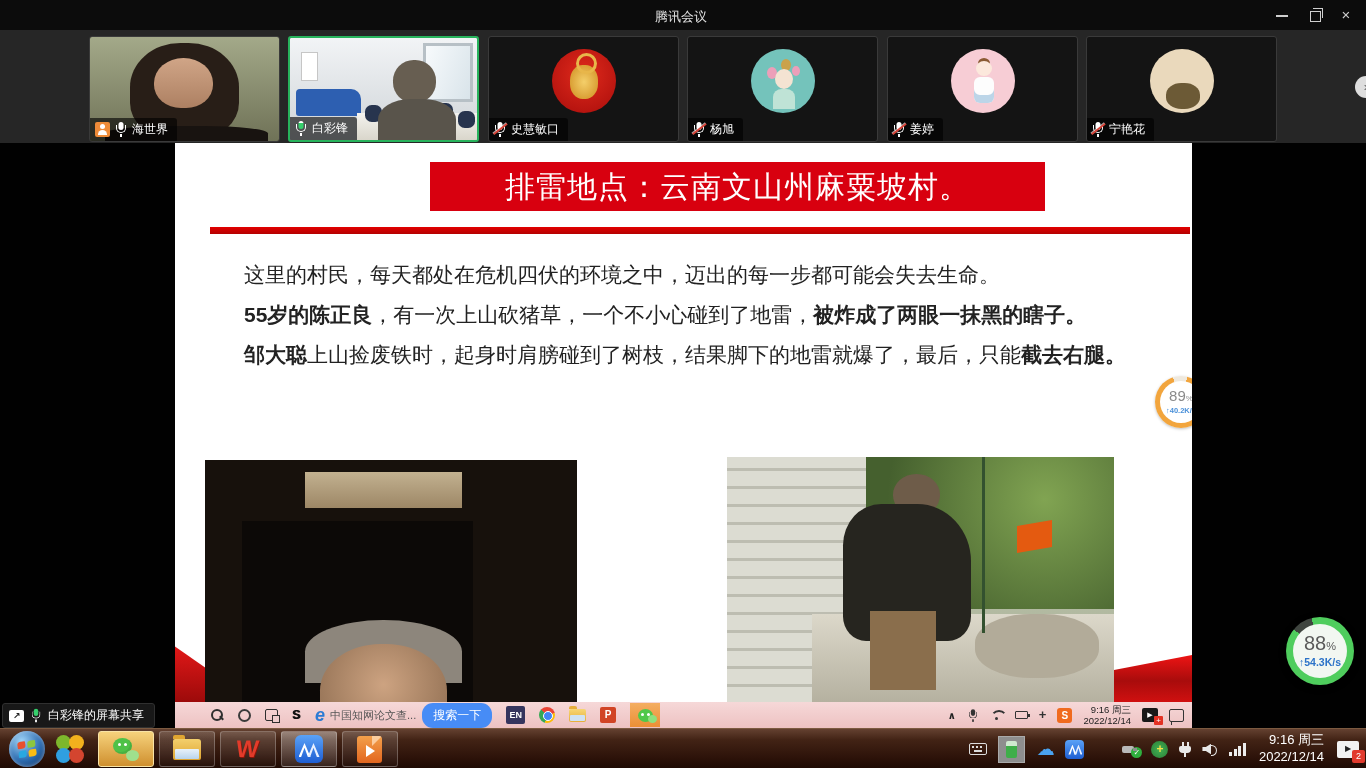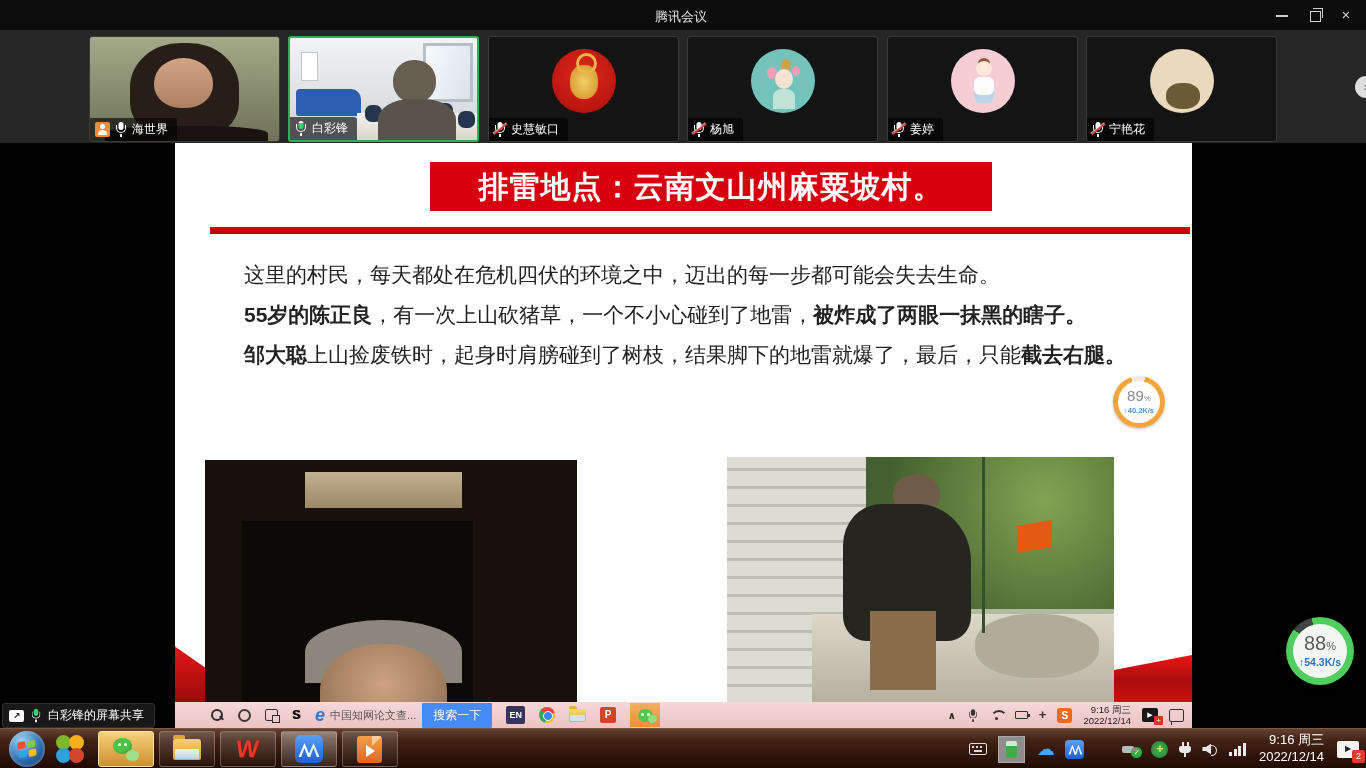--- a/index.html
+++ b/index.html
@@ -64,27 +64,27 @@
   
   .toast { position:absolute; left:1095px; top:67px; width:244px; height:36px; background:rgba(44,44,44,.97); border-radius:5px; display:flex; align-items:center; padding:0 10px; gap:9px; z-index:30; box-shadow:0 2px 6px rgba(0,0,0,.4); }
   .toast .divider { width:1px; height:18px; background:#6a6a6a; }
   .toast .toast-text { color:#f0f0f0; font-size:13px; white-space:nowrap; }
   .toast .logo { margin-left:auto; font-size:14px; letter-spacing:-5px; color:#5c5c5c; }
   .toast .logo b { color:#484848; font-weight:normal; }
   .next-arrow { position:absolute; left:1355px; top:76px; width:22px; height:22px; border-radius:50%; background:#dedede; color:#666; font-size:13px; line-height:21px; text-align:center; z-index:31; }
   
   .share { position:absolute; left:0; top:143px; width:1366px; height:585px; background:#010101; }
   .slide { position:absolute; left:175px; top:0; width:1017px; height:559px; background:#fff; overflow:hidden; }
-  .banner { position:absolute; left:255px; top:19px; width:562px; height:49px; background:#d8000f; color:#fff; font-size:30px; font-weight:bold; text-align:center; line-height:49px; letter-spacing:1px; }
+  .banner { position:absolute; left:255px; top:19px; width:615px; height:49px; background:#d8000f; color:#fff; font-size:30px; font-weight:normal; text-align:center; line-height:49px; letter-spacing:1px; }
   .redline { position:absolute; left:35px; top:84px; width:980px; height:7px; background:linear-gradient(#e20000,#b40000); }
   .slide-text { position:absolute; left:69px; top:112px; color:#222; font-size:21px; line-height:40px; }
   .slide-text .pline { white-space:nowrap; }
   .slide-text .b { font-weight:bold; }
   
-  .meter89 { position:absolute; left:938px; top:233px; width:52px; height:52px; border-radius:50%; background:conic-gradient(from 14deg, #f2a53d 0 91%, #efe9de 91% 100%); box-shadow:0 1px 3px rgba(0,0,0,.25); }
+  .meter89 { position:absolute; left:980px; top:233px; width:52px; height:52px; border-radius:50%; background:conic-gradient(from 14deg, #f2a53d 0 91%, #efe9de 91% 100%); box-shadow:0 1px 3px rgba(0,0,0,.25); }
   .meter89 .inner { position:absolute; inset:5px; border-radius:50%; background:#fff; display:flex; flex-direction:column; align-items:center; justify-content:center; }
   .meter89 .pct { font-size:15px; color:#8a8a8a; line-height:14px; }
   .meter89 .pct .u { font-size:8px; }
   .meter89 .rate { font-size:7.5px; color:#4a90d9; font-weight:bold; }
   
   .photoL { position:absolute; left:30px; top:317px; width:372px; height:242px; background:#17110c; overflow:hidden; }
   .photoL .sign { position:absolute; left:27%; top:5%; width:42%; height:15%; background:linear-gradient(#c2b190,#9d8766); }
   .photoL .door { position:absolute; left:10%; top:25%; width:62%; height:80%; background:#0c0907; }
   .photoL .hairL { position:absolute; left:27%; top:66%; width:42%; height:26%; border-radius:50% 50% 0 0; background:#8d867c; }
   .photoL .faceL { position:absolute; left:31%; top:76%; width:34%; height:40%; border-radius:48% 48% 40% 40%; background:radial-gradient(circle at 50% 42%, #cda381, #8c6b4f); }
@@ -107,21 +107,21 @@
   .winflag span { background:#1d1d1d; }
   .mag { position:relative; width:14px; height:14px; }
   .mag::before { content:''; position:absolute; left:1px; top:1px; width:8px; height:8px; border:2px solid #2e2e2e; border-radius:50%; }
   .mag::after { content:''; position:absolute; left:9px; top:9px; width:5px; height:2px; background:#2e2e2e; transform:rotate(45deg); }
   .cortana { width:13px; height:13px; border:2.2px solid #3a3a3a; border-radius:50%; }
   .taskview { width:13px; height:12px; border:1.6px solid #2e2e2e; border-radius:2px; position:relative; }
   .taskview::after { content:''; position:absolute; right:-3px; bottom:-3px; width:6px; height:6px; background:#eecccc; border:1.6px solid #2e2e2e; }
   .sogou-ss { font-size:12px; font-weight:900; color:#111; letter-spacing:-7px; padding-right:7px; }
   .ie-e { font-size:18px; font-weight:bold; font-style:italic; color:#2b7bd4; }
   .addr { font-size:11px; color:#555; max-width:104px; overflow:hidden; white-space:nowrap; text-overflow:ellipsis; margin:0 6px 0 5px; }
-  .search-btn { background:#478cf6; color:#fff; font-size:12px; padding:4px 11px; border-radius:1px; }
+  .search-btn { background:#478cf6; color:#fff; font-size:12px; padding:4px 11px; border-radius:11px; }
   .en-badge { width:19px; height:18px; background:#35355e; color:#fff; font-size:9px; font-weight:bold; text-align:center; line-height:18px; border-radius:2px; }
   .chrome { width:16px; height:16px; border-radius:50%; background:conic-gradient(from -45deg,#ea4335 0 120deg,#fbbc05 0 240deg,#34a853 0 360deg); position:relative; }
   .chrome::after { content:''; position:absolute; left:4px; top:4px; width:8px; height:8px; border-radius:50%; background:#4285f4; border:1.5px solid #fff; }
   .folder-sm { width:17px; height:13px; background:linear-gradient(#f7d675,#e7af3a); border-radius:2px; position:relative; }
   .folder-sm::before { content:''; position:absolute; left:0; top:-3px; width:8px; height:3px; background:#e7af3a; border-radius:2px 2px 0 0; }
   .folder-sm::after { content:''; position:absolute; left:1px; bottom:1px; width:15px; height:6px; background:#cfe2f4; border-radius:1px; }
   .ppt { width:16px; height:16px; background:#d14425; border-radius:2px; color:#fff; font-size:10px; font-weight:bold; text-align:center; line-height:16px; }
   .wx-hl { width:30px; height:24px; background:linear-gradient(#f4ae62,#ec8f35); display:flex; align-items:center; justify-content:center; margin-right:0; }
   .wx-bub { width:15px; height:13px; border-radius:50%; background:#4fc84a; position:relative; }
   .wx-bub::before { content:''; position:absolute; left:3px; top:4px; width:3px; height:3px; border-radius:50%; background:#fff; box-shadow:6px 0 0 #fff; }

